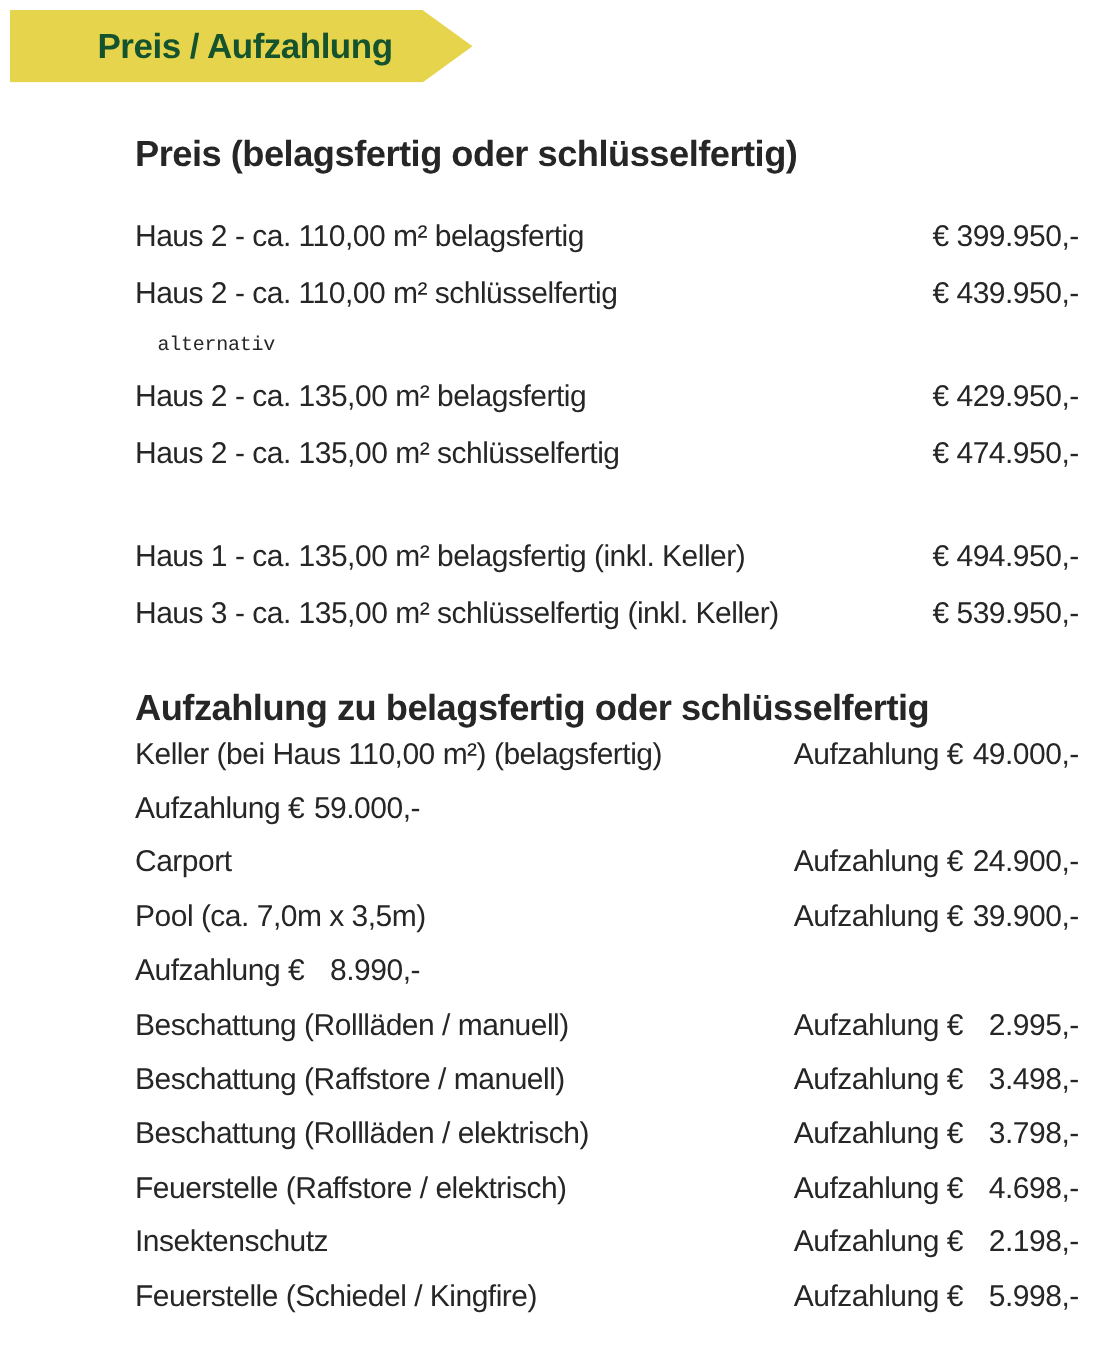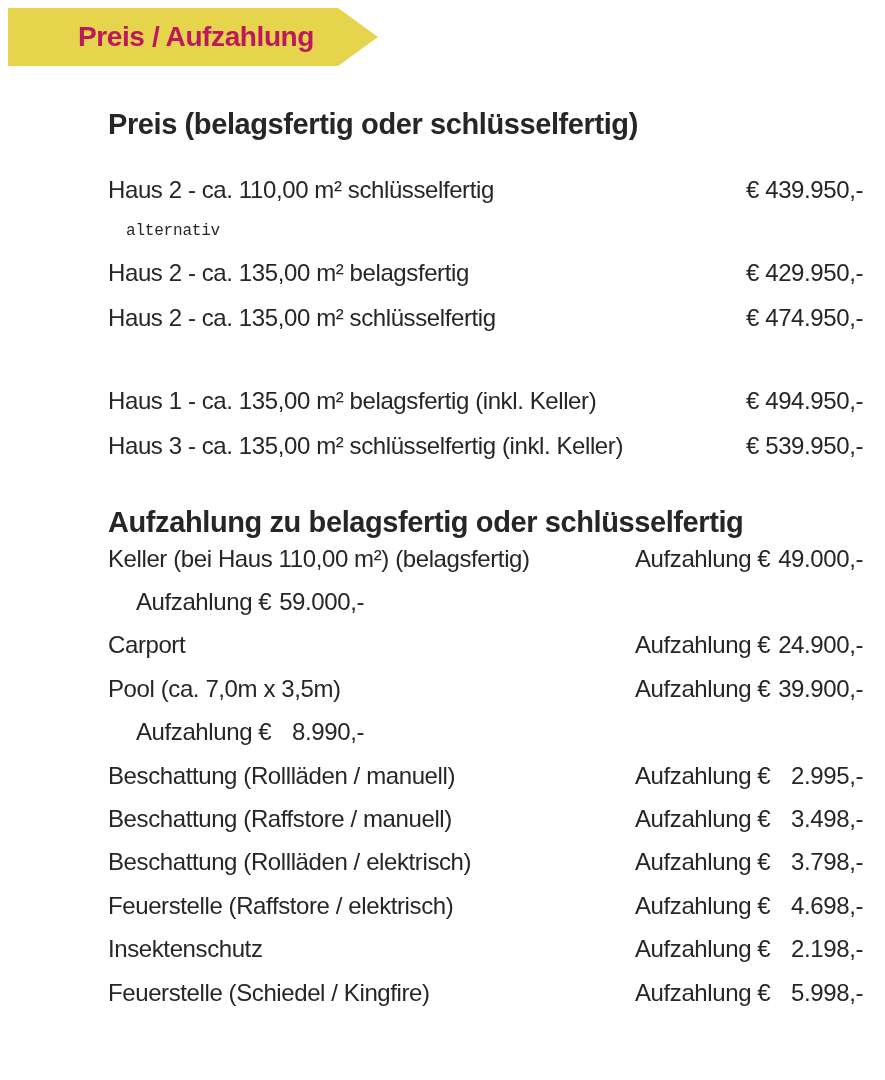--- a/index.html
+++ b/index.html
@@ -28,21 +28,21 @@
     background: #e5d44c;
     clip-path: polygon(0 0, 330px 0, 370px 29px, 330px 58px, 0 58px);
     display: flex;
     align-items: center;
   }
   .banner-label {
     padding-left: 70px;
     font-size: 28px;
     font-weight: 700;
     letter-spacing: -0.4px;
-    color: #be185d;
+    color: #14532d;
   }
   
   .content {
     position: absolute;
     left: 108px;
     right: 22px;
     top: 110px;
   }
   .section-heading {
     font-size: 29px;
@@ -82,21 +82,20 @@
     height: 43.4px;
     font-size: 24px;
     letter-spacing: -0.4px;
     gap: 13px;
   }
   .sur-row .row-label { flex: 1; }
   .sur-row .row-price {
     width: 228px;
     display: flex;
     white-space: nowrap;
-    margin-left: 28px;
   }
   .sur-row .price-prefix { }
   .sur-row .price-amount {
     flex: 1;
     text-align: right;
   }
 </style>
 </head>
 <body>
 
@@ -104,20 +103,24 @@
 
   <div class="banner">
     <div class="banner-label">Preis / Aufzahlung</div>
   </div>
 
   <div class="content">
 
     <div class="section-heading heading-1">Preis (belagsfertig oder schlüsselfertig)</div>
 
     <div class="price-row">
+      <span class="row-label">Haus 2 - ca. 110,00 m² belagsfertig</span>
+      <span class="row-price">€ 399.950,-</span>
+    </div>
+    <div class="price-row">
       <span class="row-label">Haus 2 - ca. 110,00 m² schlüsselfertig</span>
       <span class="row-price">€ 439.950,-</span>
     </div>
 
     <div class="alt-note">alternativ</div>
 
     <div class="price-row">
       <span class="row-label">Haus 2 - ca. 135,00 m² belagsfertig</span>
       <span class="row-price">€ 429.950,-</span>
     </div>

